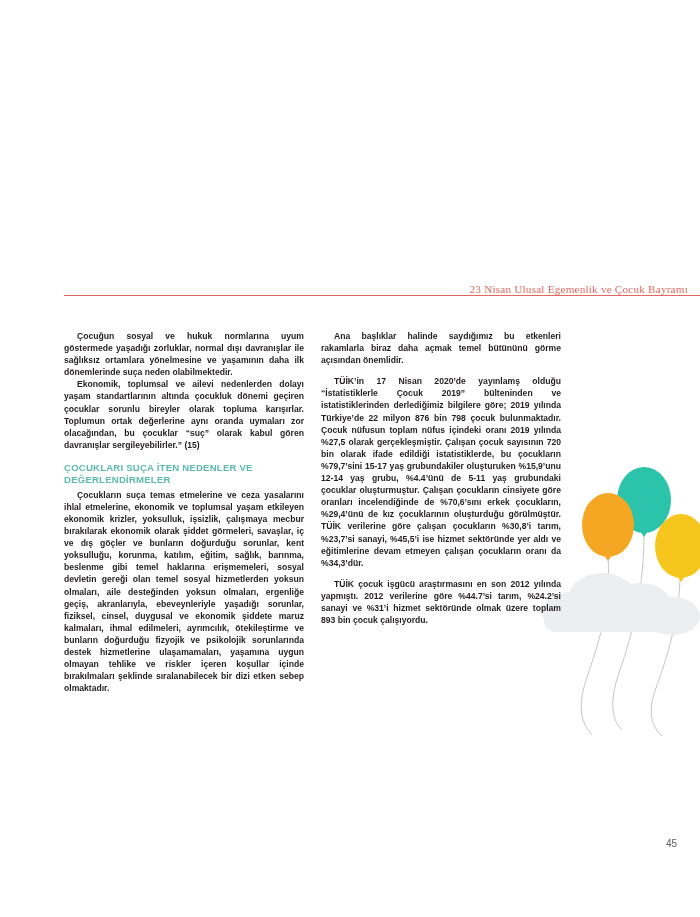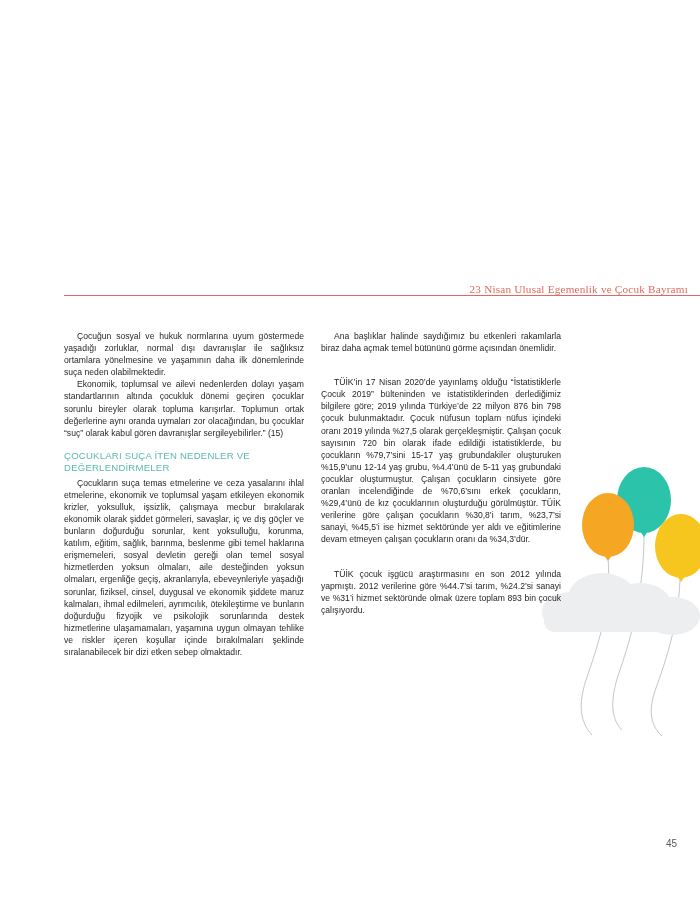--- a/index.html
+++ b/index.html
@@ -56,29 +56,30 @@
     hyphens: manual;
   }
   .col-left { left: 64px; }
   .col-right { left: 321px; }
 
   .col p {
     margin: 0 0 0 0;
   }
   .col p.indent {
     text-indent: 13px;
+    font-weight: bold;
   }
   .col p.gap {
-    margin-top: 22px;
+    margin-top: 9px;
   }
 
   .section-heading {
     font-family: "Liberation Sans", sans-serif;
     font-size: 9.6px;
-    font-weight: normal;
+    font-weight: bold;
     color: #5bb9b0;
     letter-spacing: 0.2px;
     line-height: 12.4px;
     margin: 11px 0 2px 0;
     text-align: left;
   }
 
   
   .folio {
     position: absolute;

